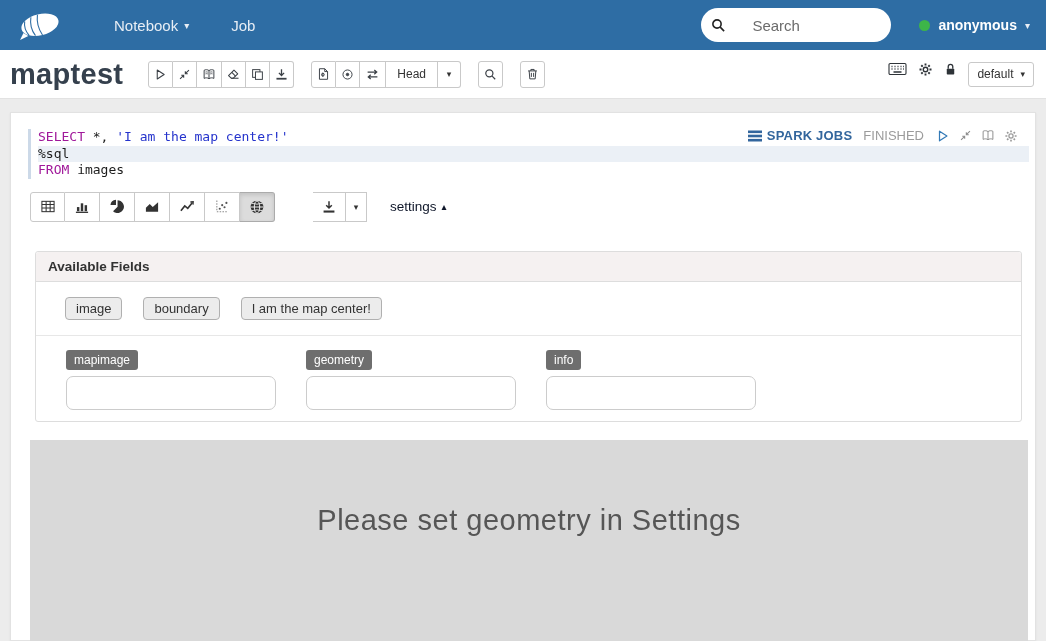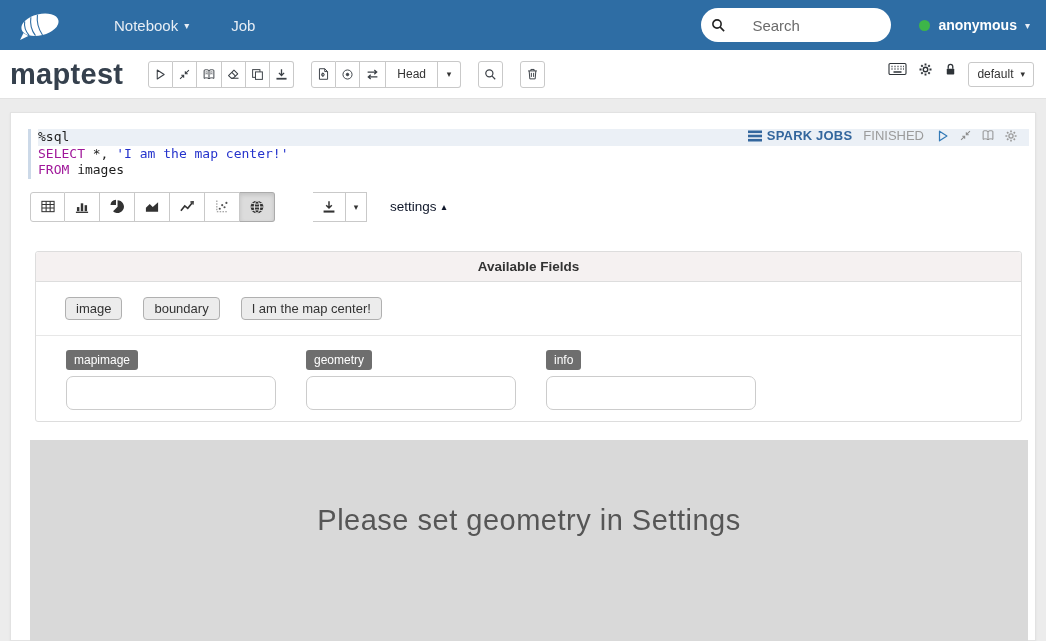--- a/index.html
+++ b/index.html
@@ -91,21 +91,21 @@
   .export-group { display:inline-flex; margin-left:38px; }
   .export-group .cbtn.dl { width:33px; }
   .export-group .cbtn.caret { width:21px; }
   .settings-link { margin-left:23px; color:#0f172a; font-size:13.5px; cursor:pointer; display:flex; align-items:center; gap:5px; }
   .settings-caret { font-size:10px; }
 
   
   .af-panel { margin:29px 13px 0 24px; border:1px solid #ddd; border-radius:3px; }
   .af-header {
     background:#f5f1f1; border-bottom:1px solid #ddd; padding:7px 12px;
-    font-size:13.5px; font-weight:bold; color:#333; border-radius:3px 3px 0 0;text-align:center;
+    font-size:13.5px; font-weight:bold; color:#333; border-radius:3px 3px 0 0;
   }
   .af-fields { padding:15px 18px; display:flex; gap:10px; border-bottom:1px solid #e7e7e7; }
   .field-chip {
     background:#ececec; border:1px solid #b0b0b0; border-radius:4px; padding:3px 10px;
     font-size:13px; color:#333; font-family:"Liberation Sans", sans-serif; cursor:grab;margin-left:11px;
   }
   .af-drops { padding:14px 0 11px 30px; display:flex; gap:30px; }
   .drop-col { width:210px; }
   .drop-label {
     display:inline-block; background:#6e6e6e; color:#fff; font-size:12px;
@@ -301,22 +301,22 @@
       <span>default</span>
       <span class="caret-dark">▾</span>
     </div>
   </div>
 </div>
 
 <div class="note-body">
   <div class="paragraph">
 
     <div class="code-wrap">
+      <div class="code-line"><span class="tok-kw">SELECT</span><span> *, </span><span class="tok-str">'I am the map center!'</span></div>
       <div class="code-line active"><span>%sql</span></div>
-      <div class="code-line"><span class="tok-kw">SELECT</span><span> *, </span><span class="tok-str">'I am the map center!'</span></div>
       <div class="code-line"><span class="tok-kw">FROM</span><span> images</span></div>
     </div>
 
     <div class="spark-controls">
       <span class="spark-jobs">
         <svg width="14" height="12" viewBox="0 0 14 12">
             <g fill="#33669d">
               <rect x="0" y="0.5" width="14" height="2.6"></rect>
               <rect x="0" y="4.7" width="14" height="2.6"></rect>
               <rect x="0" y="8.9" width="14" height="2.6"></rect>

